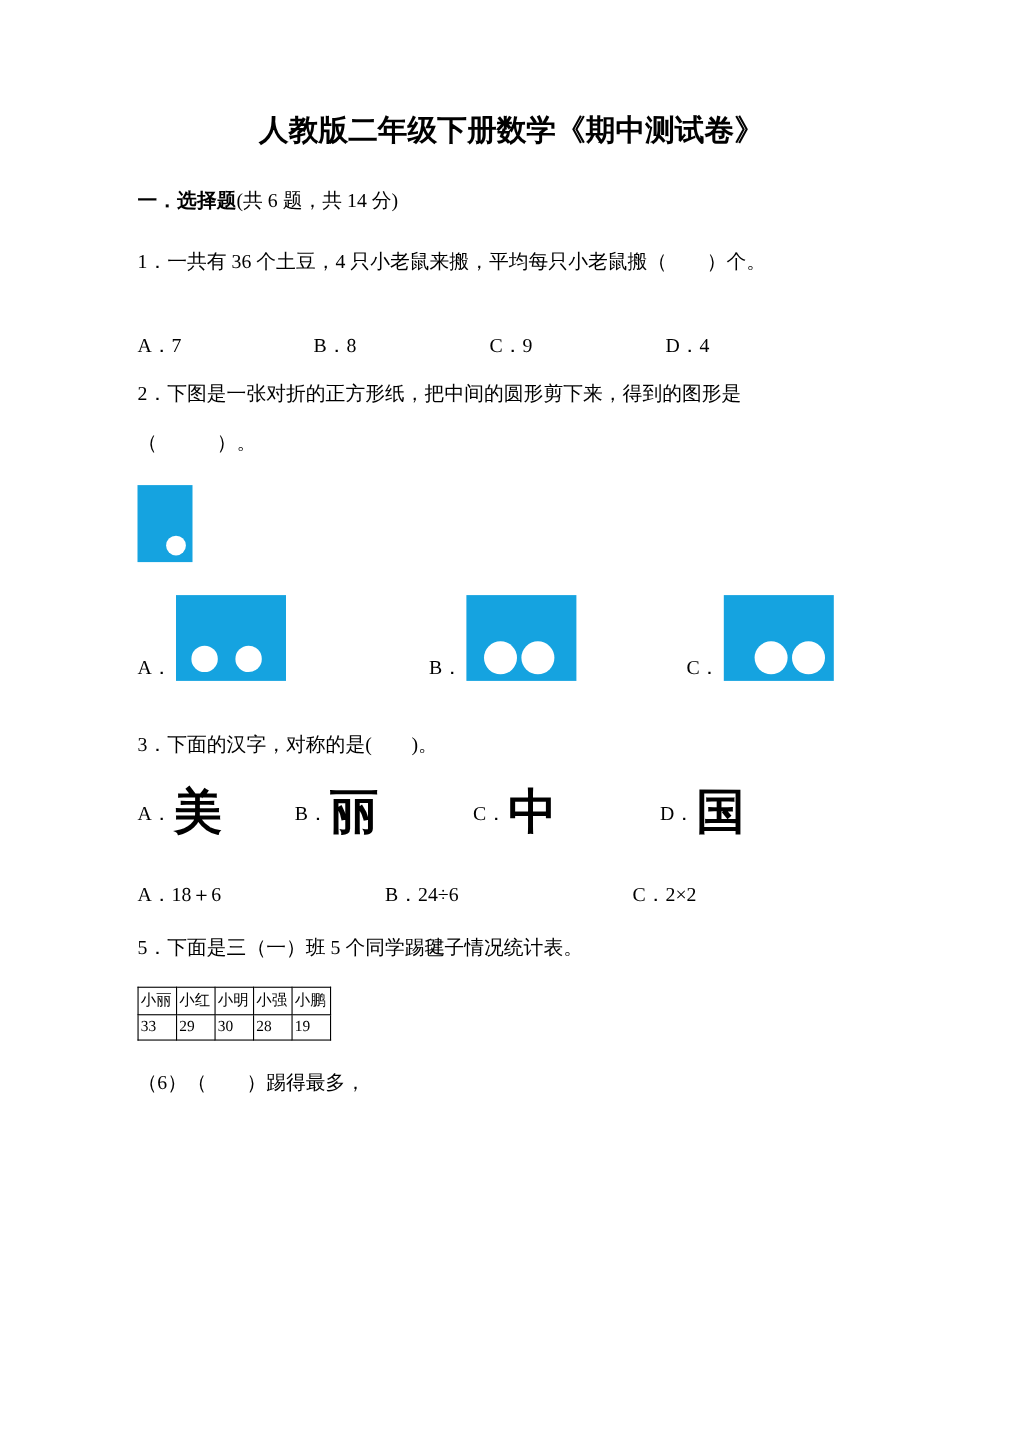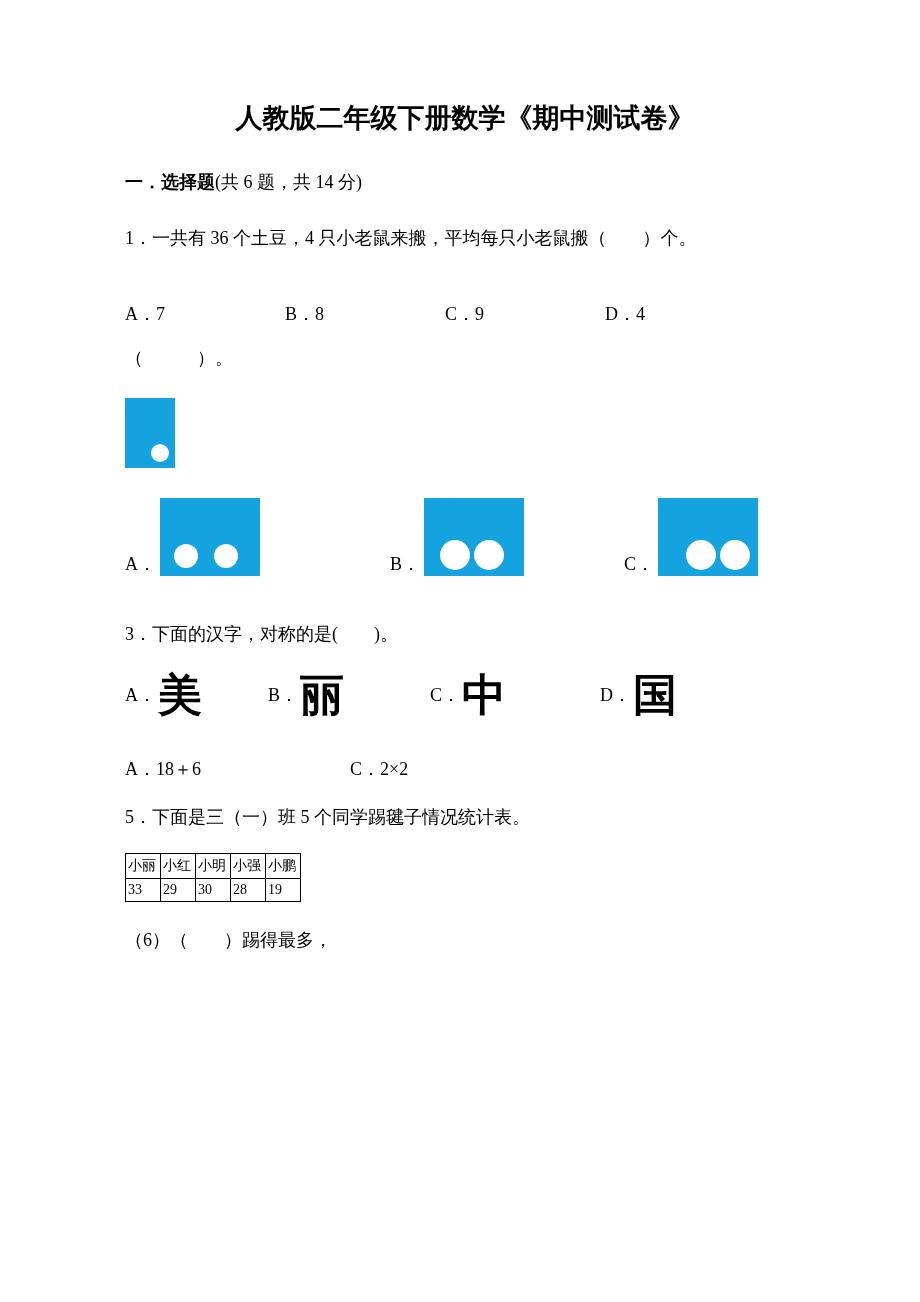--- a/index.html
+++ b/index.html
@@ -150,20 +150,21 @@
   </div>
 
   <div class="q">1．一共有 36 个土豆，4 只小老鼠来搬，平均每只小老鼠搬（　　）个。</div>
   <div class="options-row q1-opts">
     <div class="opt a">A．7</div>
     <div class="opt b">B．8</div>
     <div class="opt c">C．9</div>
     <div class="opt">D．4</div>
   </div>
 
+  <div class="q">2．下图是一张对折的正方形纸，把中间的圆形剪下来，得到的图形是</div>
   <div class="q">（　　　）。</div>
 
   <div class="folded-wrap">
     <div class="folded">
       <div class="dot"></div>
     </div>
   </div>
 
   <div class="q2-opts">
     <div class="cell">
@@ -209,20 +210,21 @@
     </div>
     <div class="sp3"></div>
     <div class="col">
       <span class="lab">D．</span>
       <span class="hz">国</span>
     </div>
   </div>
 
   <div class="q4-opts">
     <div class="a">A．18＋6</div>
+    <div class="b">B．24÷6</div>
     <div>C．2×2</div>
   </div>
 
   <div class="q">5．下面是三（一）班 5 个同学踢毽子情况统计表。</div>
 
   <table class="kick">
     <tbody>
         <tr>
       <td>小丽</td>
       <td>小红</td>

